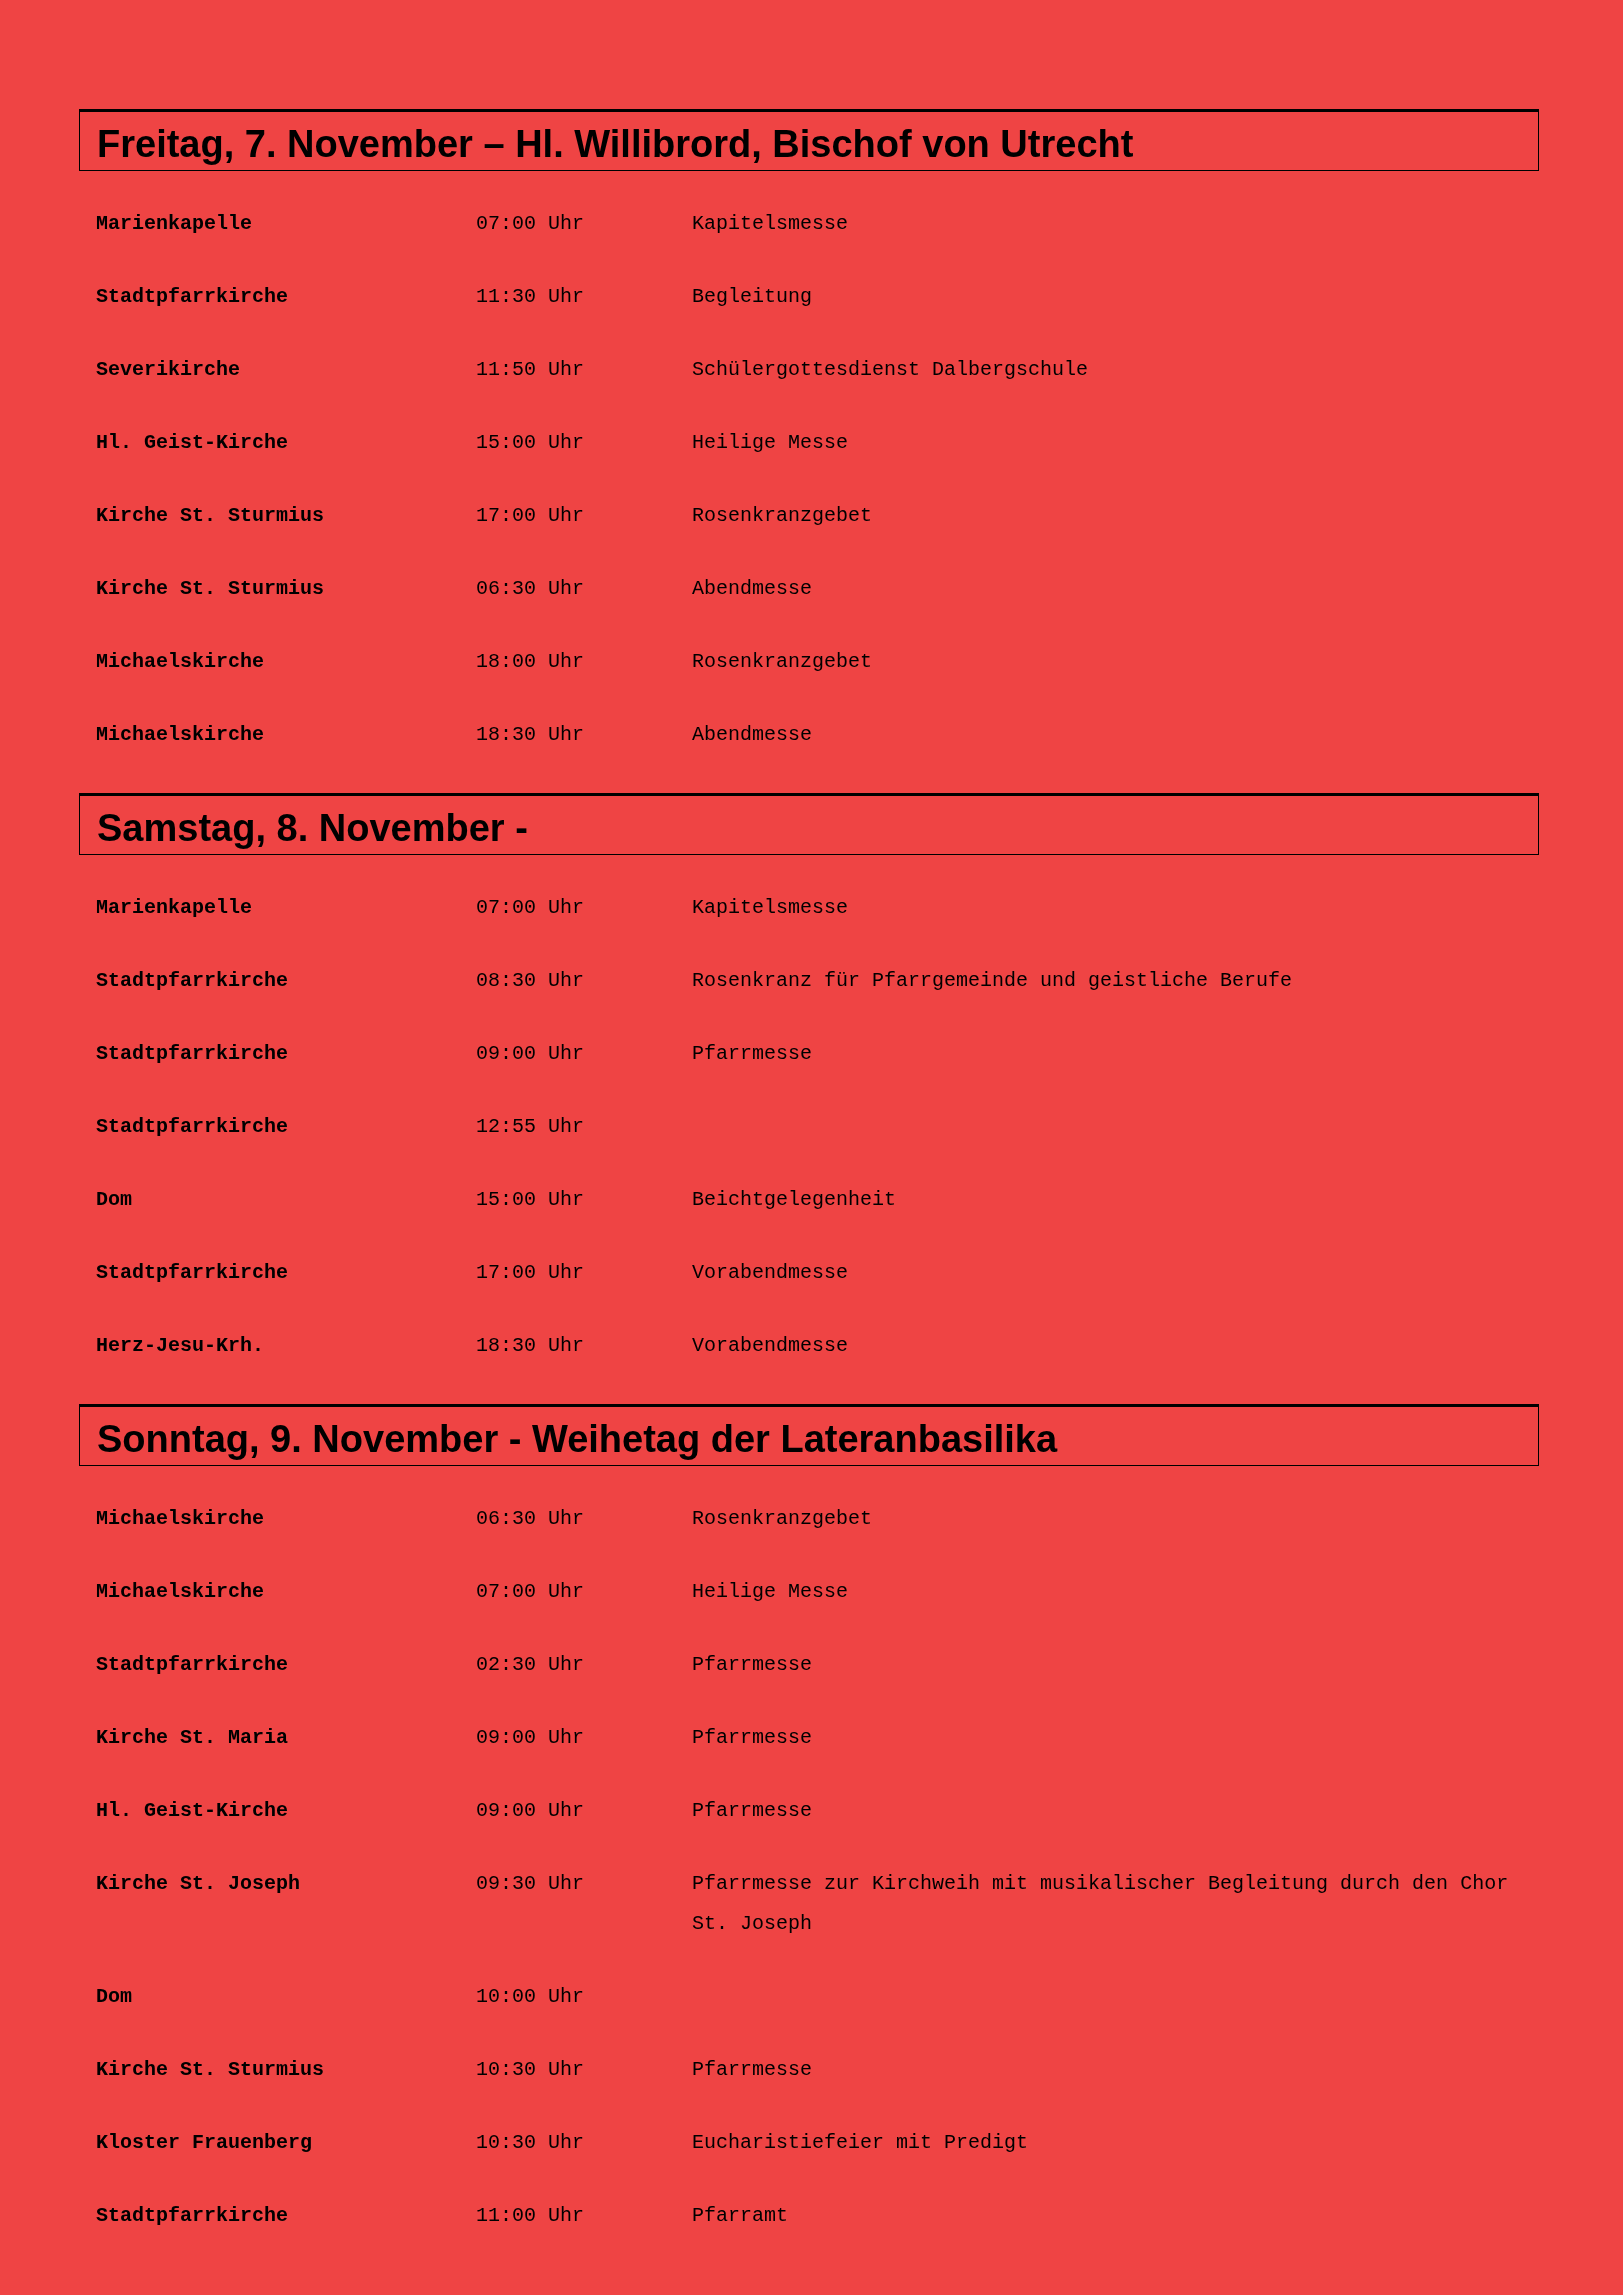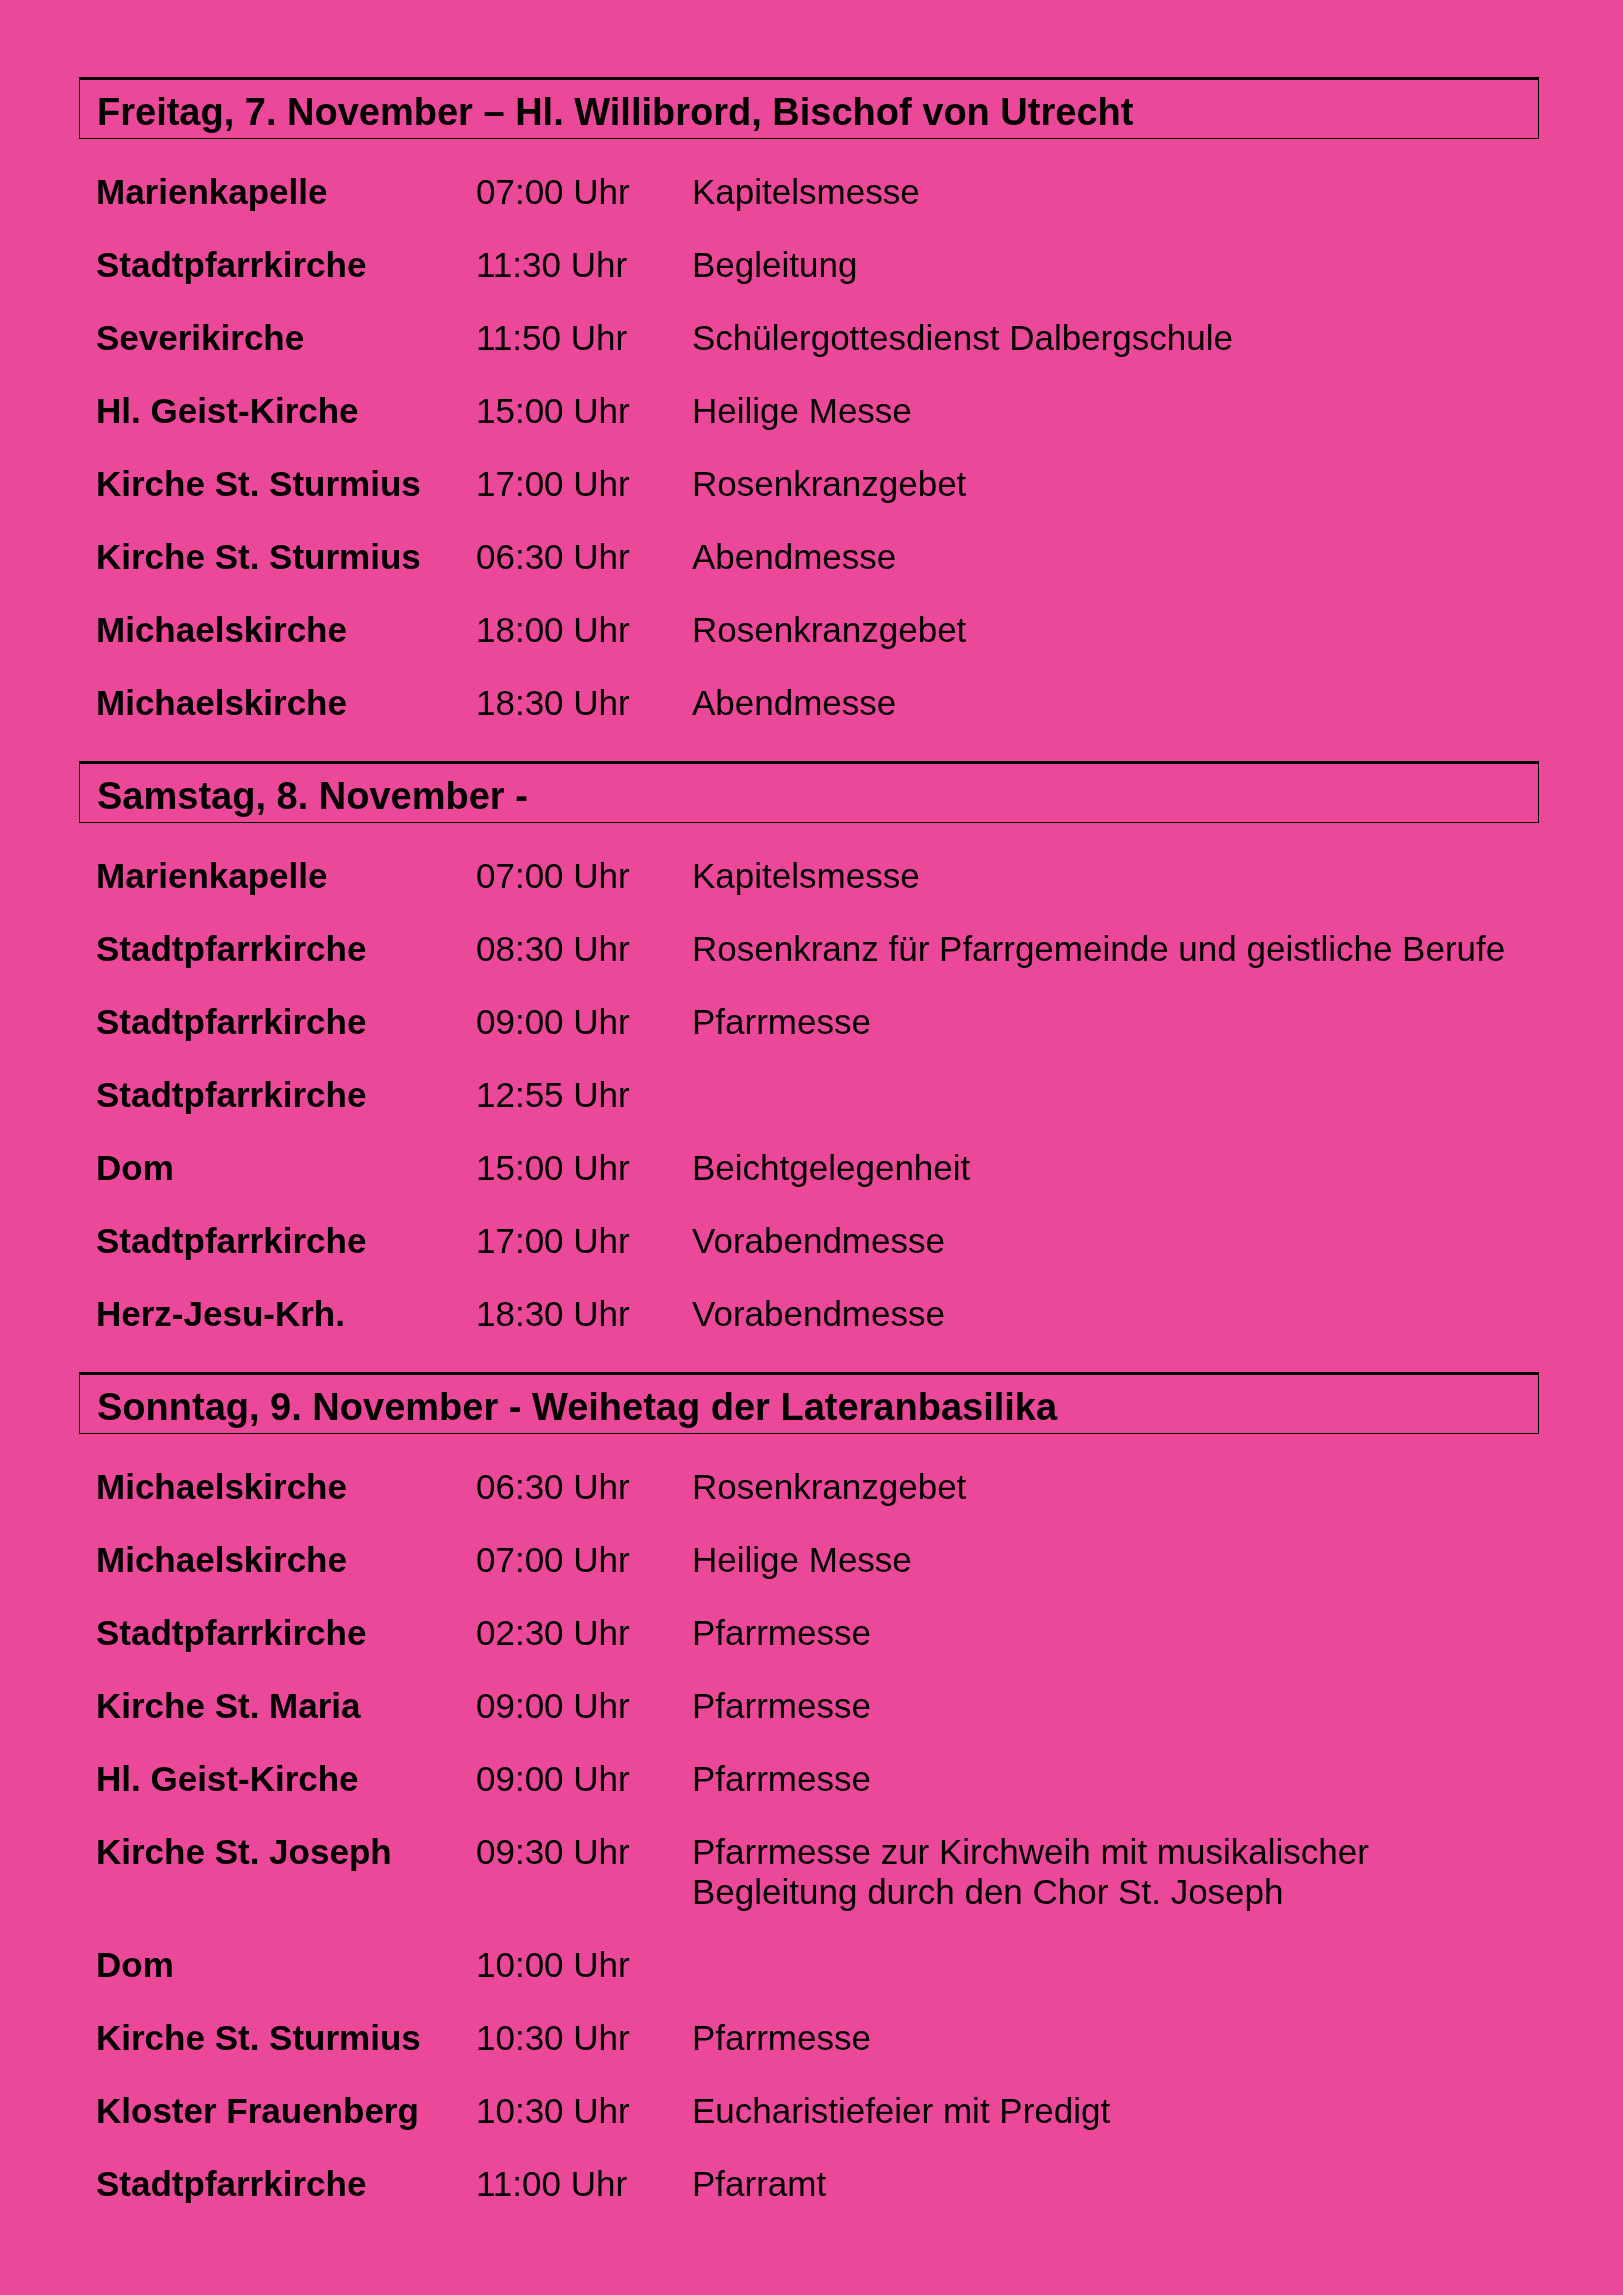--- a/index.html
+++ b/index.html
@@ -5,22 +5,22 @@
   html, body {
     margin: 0;
     padding: 0;
     background: #ffffff;
   }
   .page {
     position: relative;
     width: 1623px;
     height: 2295px;
     box-sizing: border-box;
-    padding-top: 77px;
-    background: #ec4899;
+    padding-top: 109px;
+    background: #ef4444;
     color: #000000;
     font-family: "Liberation Sans", "DejaVu Sans", sans-serif;
     overflow: hidden;
   }
   .day-section {
     margin: 0;
   }
   .day-header {
     box-sizing: border-box;
     margin-left: 79px;
@@ -37,22 +37,23 @@
   .rows {
     margin-left: 96px;
     margin-top: 33px;
     margin-bottom: 38px;
   }
   .row {
     display: grid;
     grid-template-columns: 380px 216px 837px;
     align-items: start;
     margin-bottom: 33px;
-    font-size: 35px;
+    font-size: 20px;
     line-height: 40px;
+    font-family: Liberation Mono, monospace;
   }
   .row:last-child {
     margin-bottom: 0;
   }
   .cell-location {
     font-weight: 700;
     white-space: nowrap;
   }
   .cell-time {
     white-space: nowrap;

